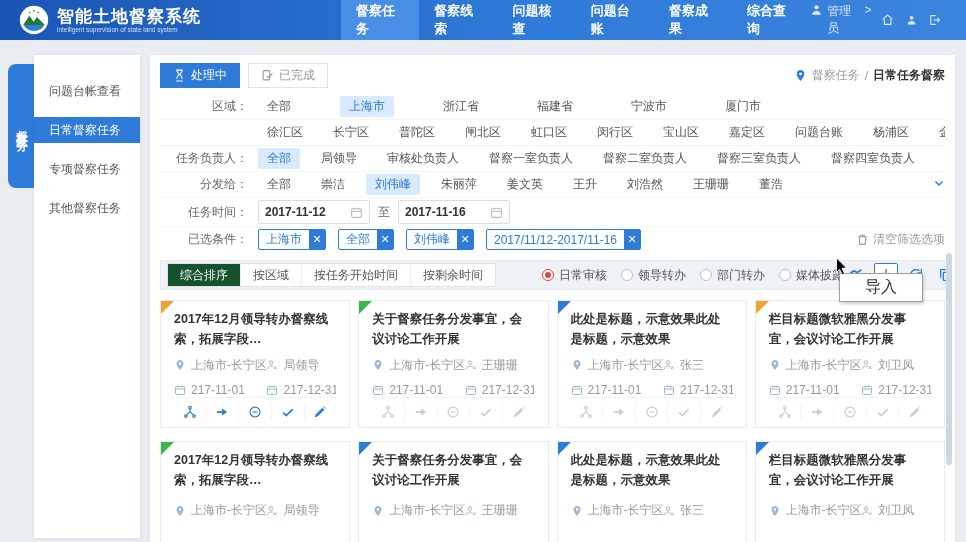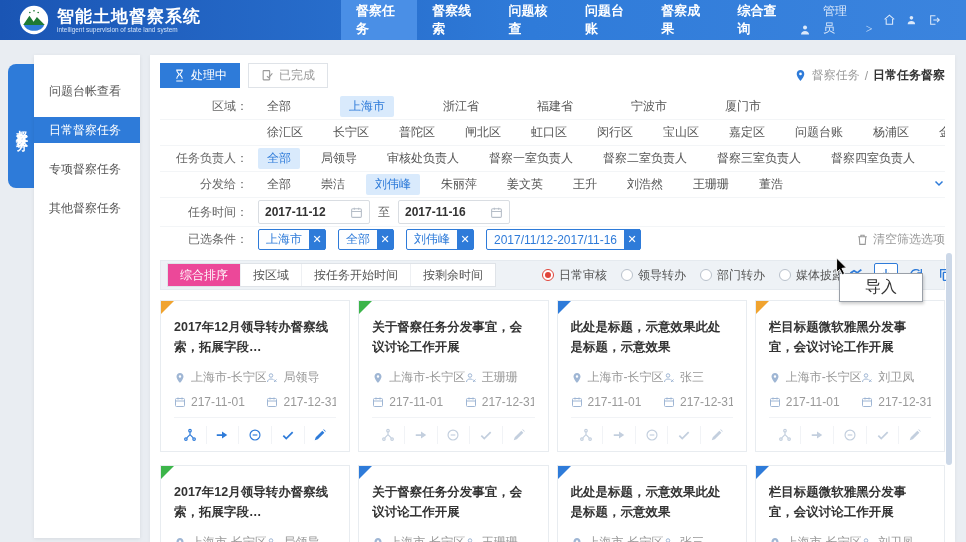--- a/index.html
+++ b/index.html
@@ -11,21 +11,21 @@
   .navbar { position:absolute; left:0; top:0; right:0; height:40px; background:linear-gradient(90deg,#1a55b4,#2f7bd9 55%,#3b84de); display:flex; align-items:center; padding:0 19px; z-index:5; }
   .brand { display:flex; align-items:center; gap:8px; min-width:322px; }
   .logo { width:30px; height:30px; flex:0 0 30px; }
   .brand-title { color:#fff; font-size:17px; font-weight:bold; letter-spacing:1px; line-height:18px; }
   .brand-sub { color:#cfe0f7; font-size:7px; transform:scale(.92); transform-origin:left; }
   .topnav { display:flex; height:40px; }
   .nav-item { height:40px; display:flex; align-items:center; padding:0 15px; color:#fff; font-size:13px; font-weight:bold; cursor:pointer; }
   .nav-item.active { background:#4a8fe6; }
   .nav-right { margin-left:auto; display:flex; align-items:center; gap:10px; color:#dce9fa; font-size:12px; padding-right:6px; }
   .nav-right svg { width:14px; height:14px; }
-  .usr { display:flex; align-items:flex-end; gap:12px; cursor:pointer;font-family:Liberation Serif, serif; }
+  .usr { display:flex; align-items:flex-start; gap:4px; cursor:pointer; }
 
   
   .side-tab { position:absolute; left:8px; top:64px; width:27px; height:124px; background:#2e7bd9; border-radius:8px 0 0 8px; color:#fff; writing-mode:vertical-rl; text-orientation:upright; display:flex; align-items:center; justify-content:center; font-size:12px; font-weight:bold; letter-spacing:3px; z-index:2; }
   .sidebar { position:absolute; left:34px; top:55px; width:106px; bottom:4px; background:#fff; box-shadow:0 1px 4px rgba(0,0,0,.08); padding-top:10px; z-index:3; }
   .side-item { height:26px; line-height:26px; padding-left:15px; color:#555; font-size:12px; margin-bottom:6px; cursor:pointer; white-space:nowrap;margin-top:13px; }
   .side-item.active { background:#2e7bd9; color:#fff; }
 
   
   .panel { position:absolute; left:150px; top:55px; width:805px; bottom:0; background:#fff; box-shadow:0 1px 4px rgba(0,0,0,.06); overflow:hidden; }
   .tabs-row { display:flex; align-items:center; padding:8px 10px 6px 10px; }
@@ -54,34 +54,34 @@
   .tag .tlabel { padding:0 7px; white-space:nowrap; }
   .tag .x { width:16px; height:21px; background:#2e7bd9; color:#fff; display:flex; align-items:center; justify-content:center; font-size:11px; cursor:pointer; }
   .clear { display:flex; align-items:center; gap:4px; color:#999; cursor:pointer; margin-left:6px; }
   .clear svg { width:13px; height:13px; }
 
   
   .toolbar { margin:8px 10px 0 10px; background:#eef2f6; border:1px solid #e5eaef; height:30px; display:flex; align-items:center; padding:0 6px; }
   .sorts { display:flex; border:1px solid #dfe3e8; background:#fff; height:24px; }
   .sort { padding:0 12px; display:flex; align-items:center; color:#555; border-right:1px solid #eef0f3; cursor:pointer; white-space:nowrap; }
   .sort:last-child { border-right:none; }
-  .sort.active { background:#ec4899; color:#fff; }
+  .sort.active { background:#14532d; color:#fff; }
   .radios { display:flex; align-items:center; gap:14px; margin-left:46px; }
   .radio { display:flex; align-items:center; gap:5px; cursor:pointer; color:#555; white-space:nowrap; }
   .radio .dot { width:12px; height:12px; border:1px solid #b9c1cb; border-radius:50%; position:relative; background:#fff; }
   .radio.checked .dot { border-color:#e0453a; }
   .radio.checked .dot::after { content:""; position:absolute; inset:2px; border-radius:50%; background:#e0453a; }
   .tool-icons { margin-left:auto; display:flex; align-items:center; gap:6px; }
   .icon-btn { width:24px; height:24px; display:flex; align-items:center; justify-content:center; color:#2e7bd9; cursor:pointer; border:1px solid transparent; border-radius:2px; }
   .icon-btn svg { width:16px; height:16px; }
   .icon-btn.hl { background:#fff; border-color:#2e7bd9; }
 
   
   .cards { display:grid; grid-template-columns:repeat(4,1fr); gap:13px 8px; padding:10px 10px 0 10px; }
-  .card { position:relative; background:#fff; border:1px solid #e8ecf0; height:152px; padding:16px 13px 0 13px; display:flex; flex-direction:column; }
+  .card { position:relative; background:#fff; border:1px solid #e8ecf0; height:128px; padding:8px 13px 0 13px; display:flex; flex-direction:column; }
   .corner { position:absolute; top:0; left:0; width:0; height:0; border-top:13px solid #ccc; border-right:13px solid transparent; }
   .corner-orange .corner { border-top-color:#f0a32f; }
   .corner-green  .corner { border-top-color:#3cb54a; }
   .corner-blue   .corner { border-top-color:#2e7bd9; }
   .card-title { font-size:12.5px; font-weight:bold; color:#333; line-height:1.6; height:40px; overflow:hidden; }
   .meta { display:grid; grid-template-columns:57% 43%; gap:9px 0; margin-top:12px; color:#999; }
   .mcell { display:flex; align-items:center; gap:5px; white-space:nowrap; overflow:hidden; }
   .mcell svg { width:12px; height:12px; color:#9fb6d4; flex:0 0 12px; }
   .actions { margin-top:auto; border-top:1px solid #f1f3f6; display:flex; height:34px; align-items:center; }
   .act { flex:1; display:flex; justify-content:center; align-items:center; border-left:1px solid #f1f3f6; color:#c3cfde; cursor:pointer; height:18px; }

